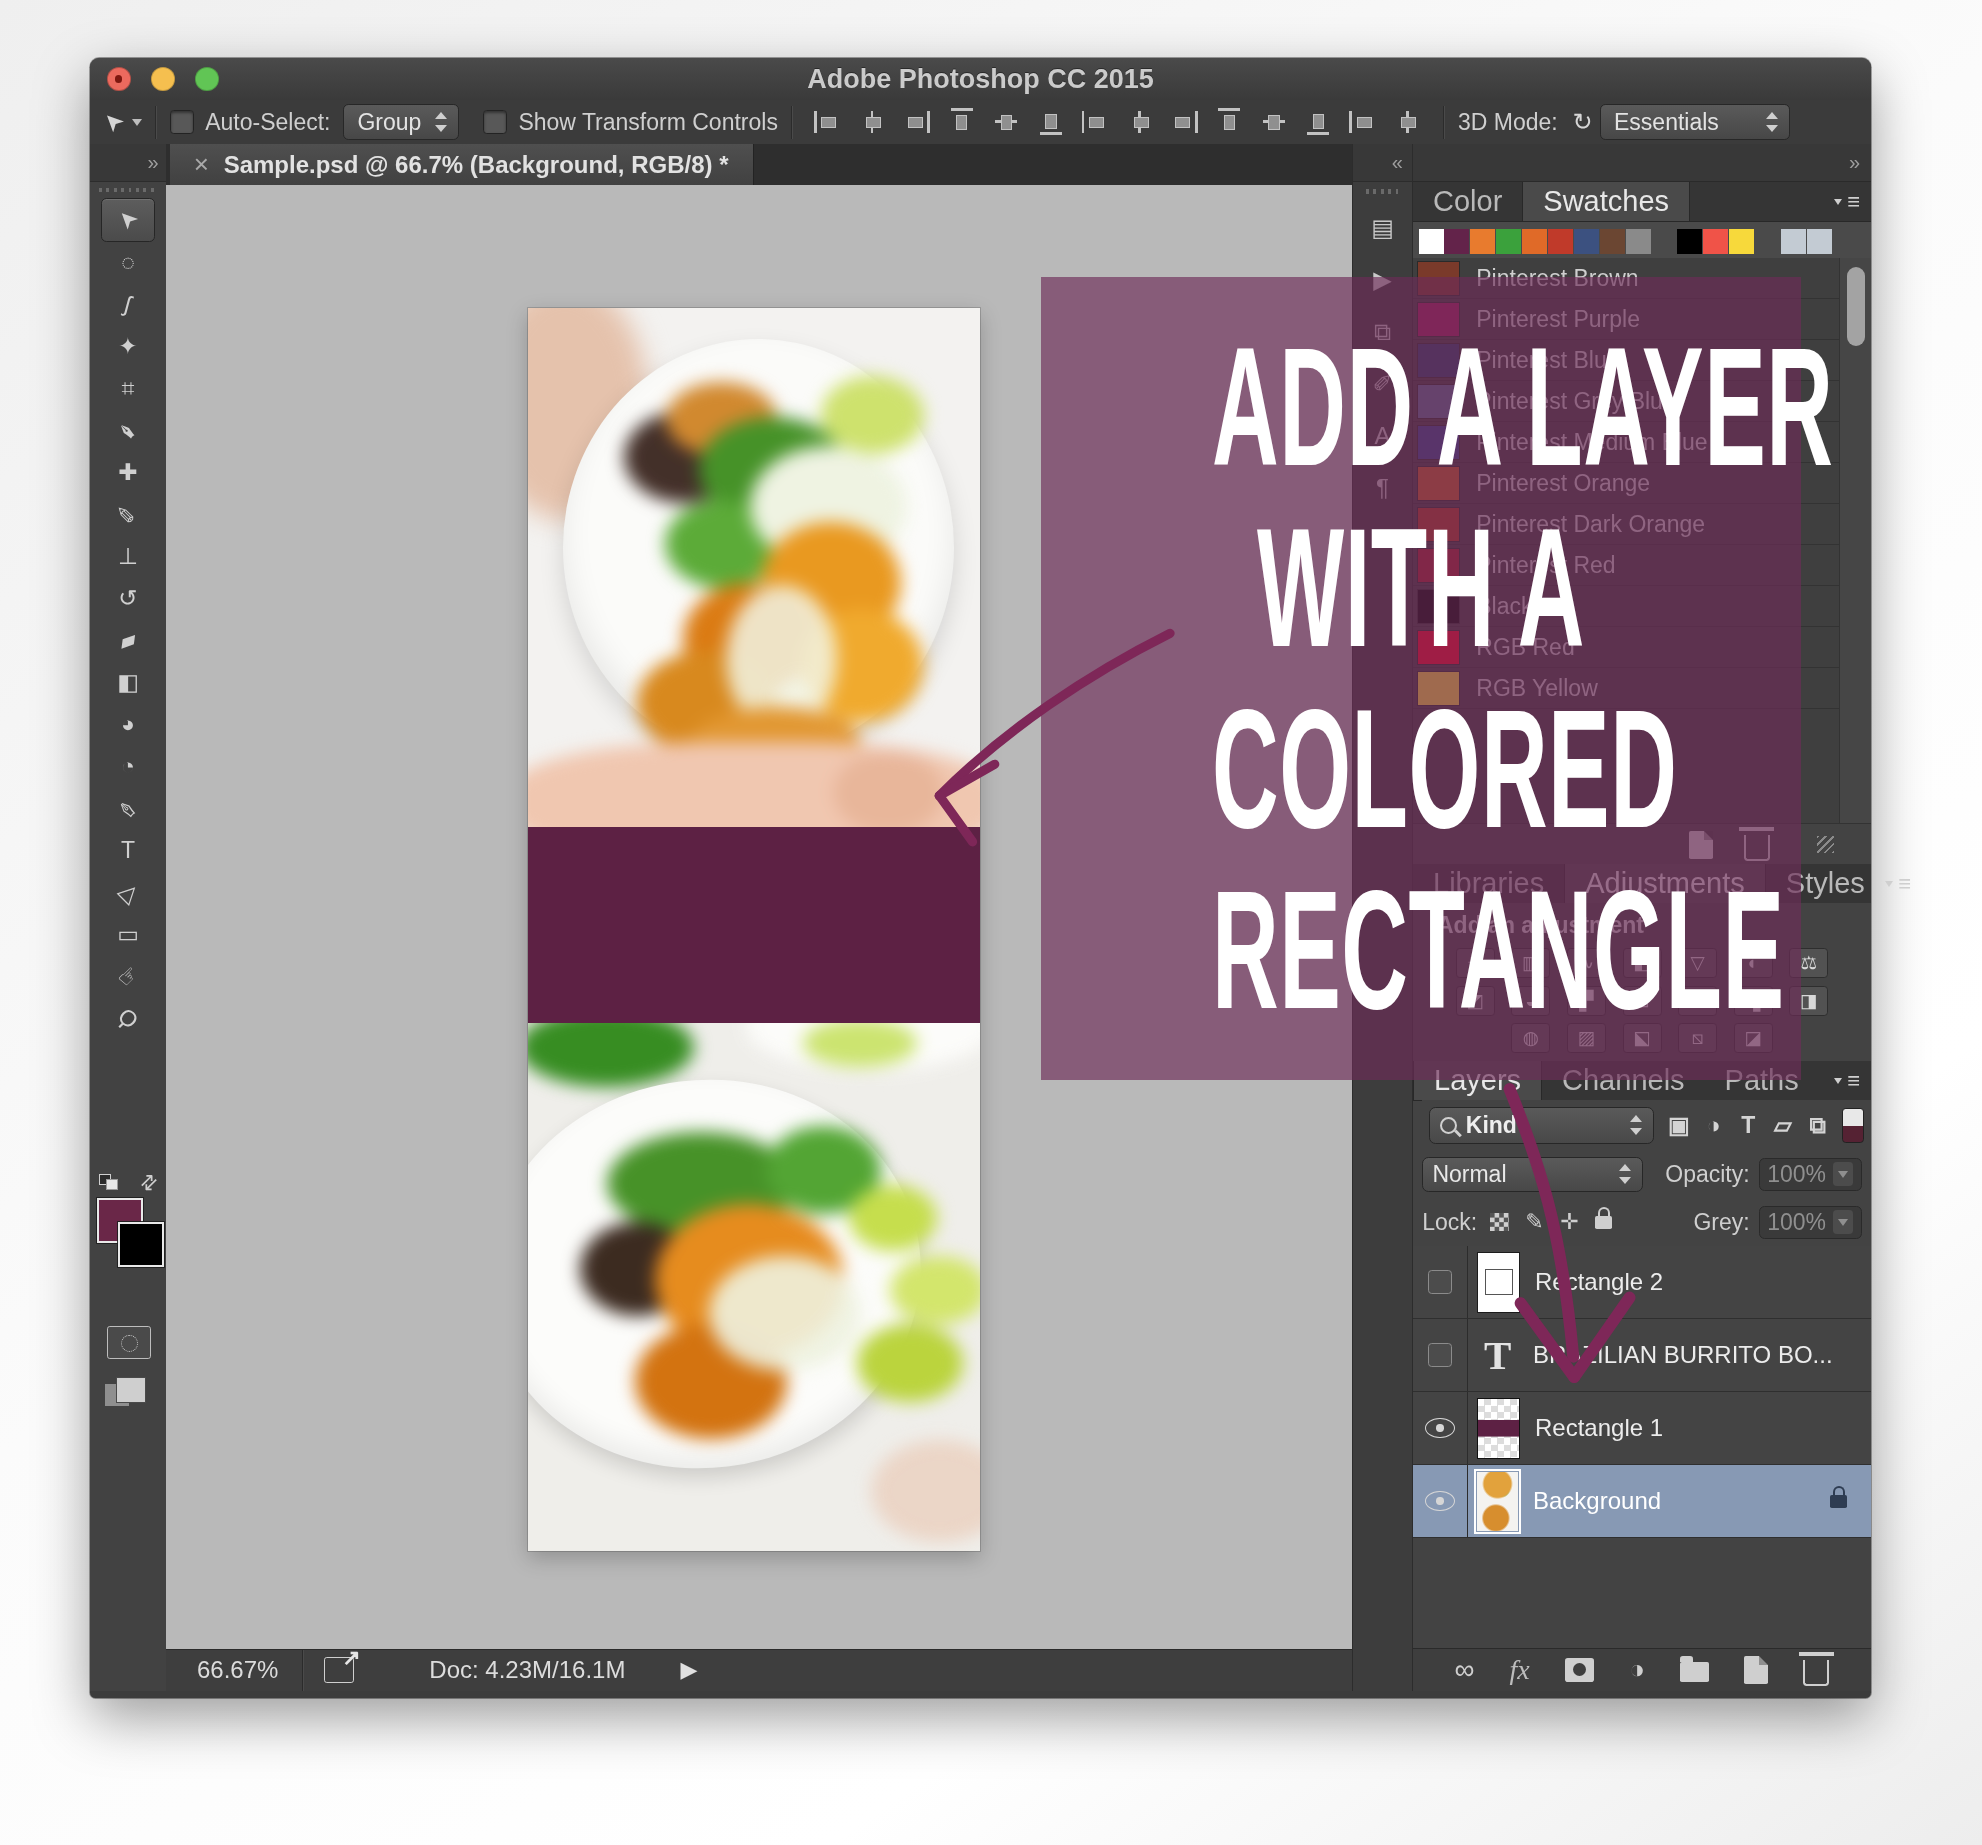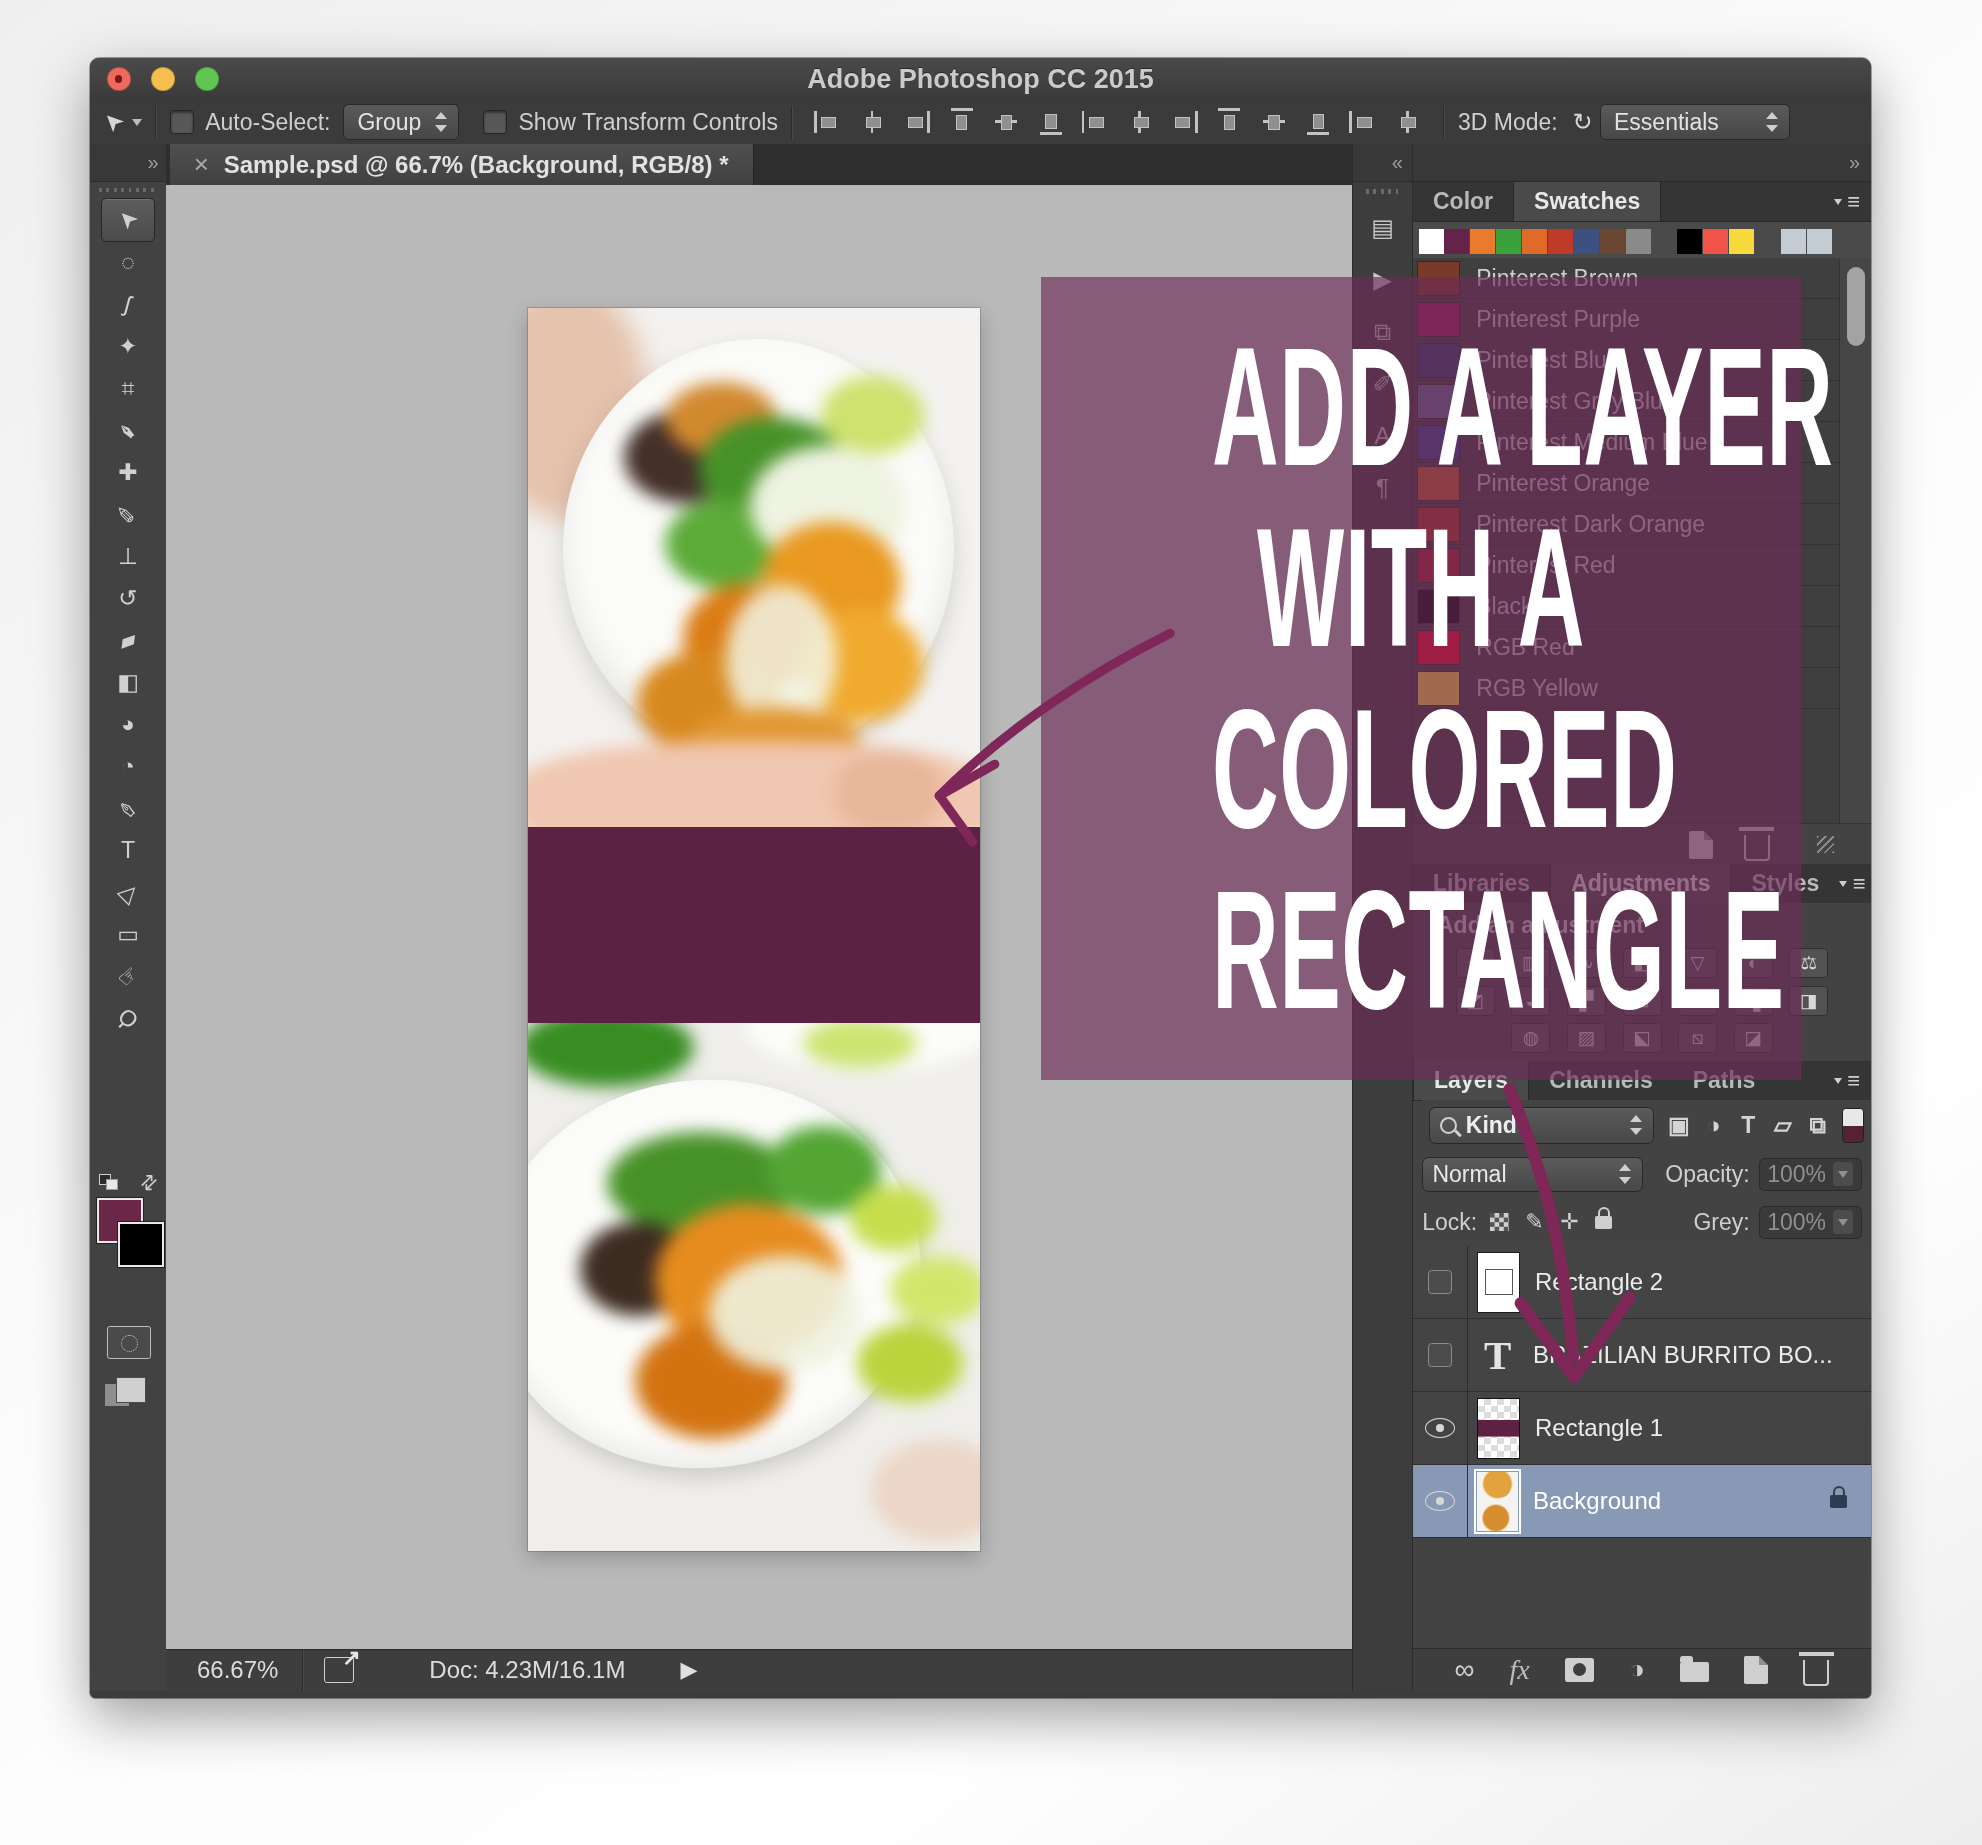--- a/index.html
+++ b/index.html
@@ -82,21 +82,21 @@
   .bowl{position:absolute;left:35px;top:31px;width:391px;height:417px;border-radius:50%;background:#fbfbf9;
         box-shadow:inset 0 -14.8px 31px rgba(0,0,0,.08),0 11px 24px rgba(0,0,0,.13)}
   .platter{position:absolute;left:-41px;top:57px;width:434px;height:388px;border-radius:50%;background:#fcfcfa;
            transform:rotate(-7deg);box-shadow:inset 0 -11px 26px rgba(0,0,0,.07),0 9.2px 20px rgba(0,0,0,.14)}
   
   .dk-head{height:37px;display:flex;align-items:center;justify-content:flex-end;padding-right:9.2px;color:#9f9f9f;font-size:20px;background:#383838;border-bottom:0.9px solid #2c2c2c}
   .dockicons{display:flex;flex-direction:column;align-items:center;gap:24px;padding-top:13px;color:#c9c9c9;font-size:24px}
   
   .rc-head{height:37px;background:#383838;border-bottom:0.9px solid #2a2a2a;display:flex;align-items:center;justify-content:flex-end;padding-right:11px;color:#9f9f9f;font-size:20px}
   .ptabs{display:flex;align-items:center;background:#353535;border-bottom:0.9px solid #282828;height:39px}
-  .ptab{padding:0 20px;height:39px;display:flex;align-items:center;color:#b9b9b9;font-size:23px;font-weight:bold}
+  .ptab{padding:0 20px;height:39px;display:flex;align-items:center;color:#b9b9b9;font-size:29px;font-weight:normal}
   .ptab.active{background:#4a4a4a;color:#e8e8e8;border-right:0.9px solid #282828;border-left:0.9px solid #282828}
   .pmenu{margin-left:auto;margin-right:11px;color:#cfcfcf;font-size:22px;display:flex;align-items:center;gap:1.8px}
   .pmenu::before{content:'';border-left:4.6px solid transparent;border-right:4.6px solid transparent;border-top:6.5px solid #cfcfcf;margin-right:3.7px}
   .chiprow{height:39px;background:#4a4a4a;display:flex;align-items:center;padding:0 5.5px;gap:0.9px}
   .chip{width:25px;height:25px;flex:0 0 auto}
   .chip.gap{background:transparent}
   .swlist{position:absolute;left:0;right:31px;height:565px;background:#3f3f3f;overflow:hidden}
   .swrow{display:flex;align-items:center;border-bottom:0.9px solid #333;height:40px;color:#cfcfcf;font-size:23px}
   .swrow .sc{width:41px;height:33px;margin:0 1.8px 0 3.7px;border:0.9px solid #2a2a2a;flex:0 0 auto}
   .swrow .sn{margin-left:14.8px;white-space:nowrap}

